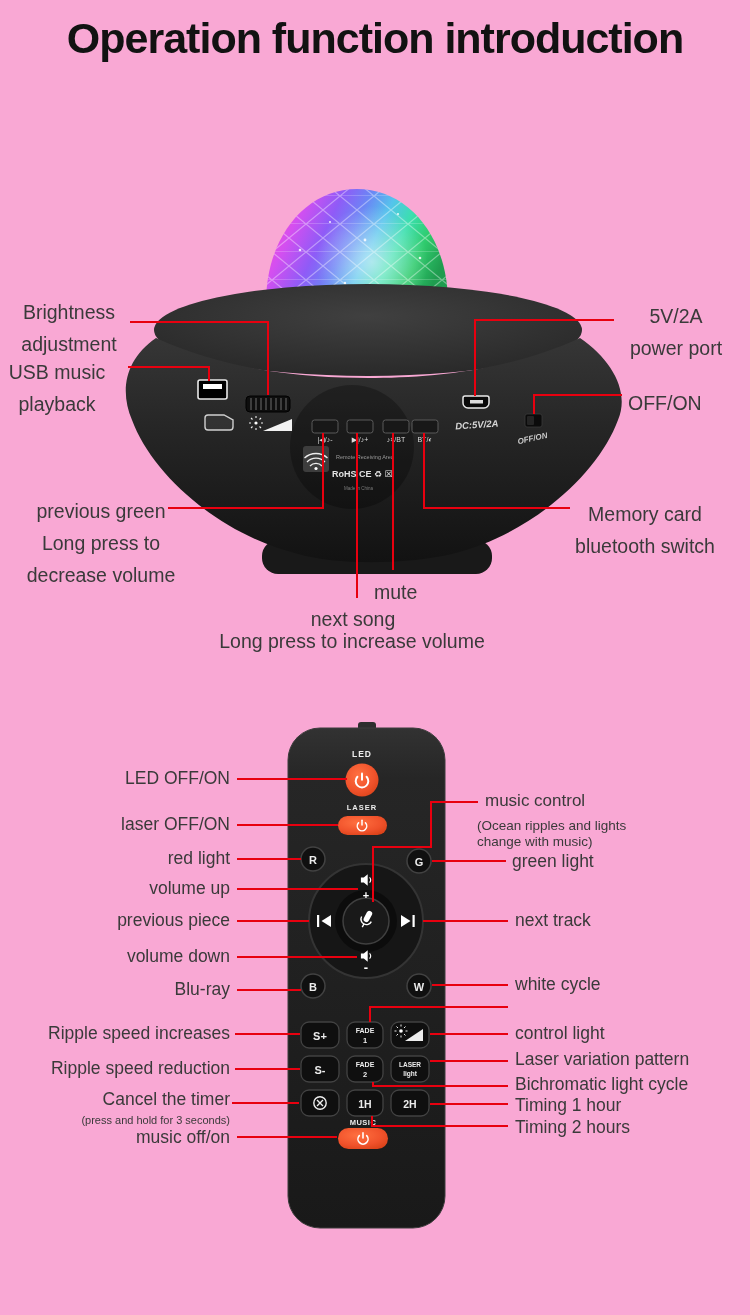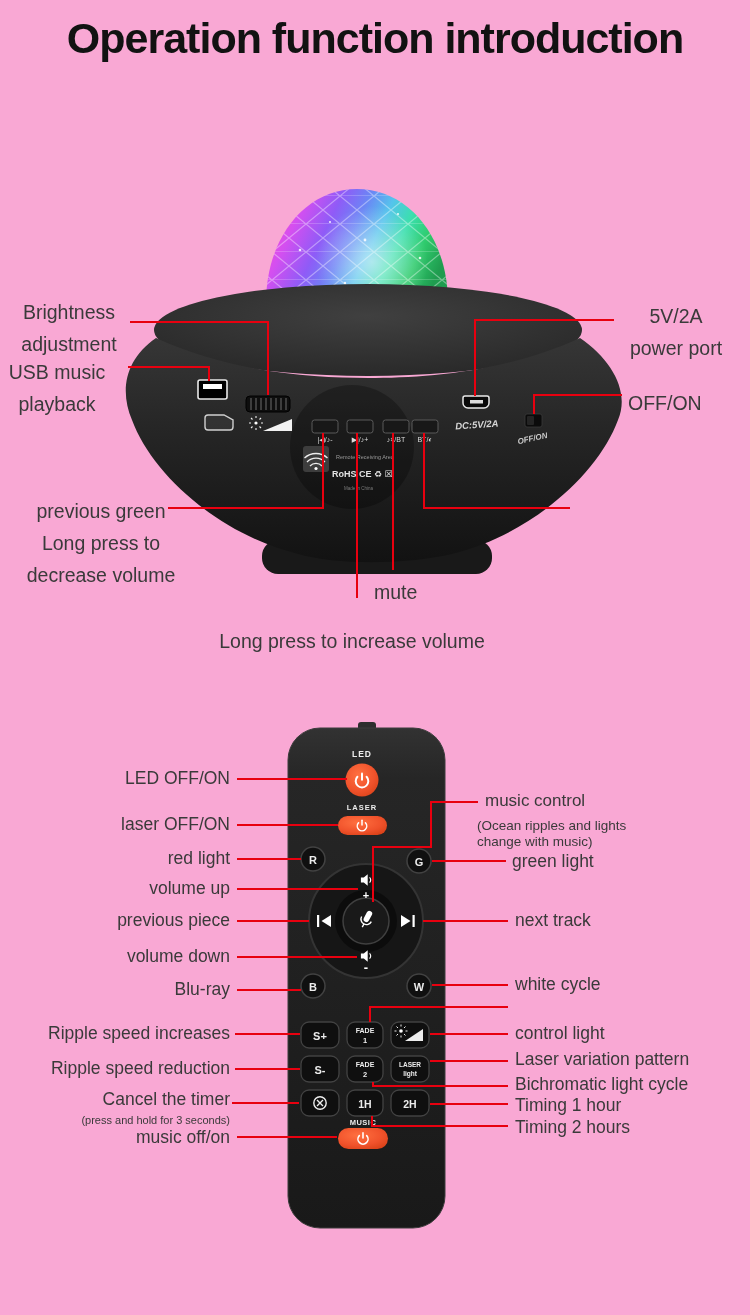--- a/index.html
+++ b/index.html
@@ -139,21 +139,24 @@
   <div class="lab c" style="left:8px;top:296px;width:122px;">Brightness
 adjustment</div>
   <div class="lab c" style="left:2px;top:356px;width:110px;">USB music
 playback</div>
   <div class="lab c" style="left:0px;top:495px;width:202px;">previous green
 Long press to
 decrease volume</div>
   <div class="lab c" style="left:612px;top:300px;width:128px;">5V/2A
 power port</div>
   <div class="lab" style="left:628px;top:387px;">OFF/ON</div>
+  <div class="lab c" style="left:565px;top:498px;width:160px;">Memory card
+bluetooth switch</div>
   <div class="lab" style="left:374px;top:576px;">mute</div>
+  <div class="lab c" style="left:253px;top:603px;width:200px;">next song</div>
   <div class="lab c" style="left:152px;top:625px;width:400px;">Long press to increase volume</div>
 
   <div class="cl h" style="left:130px;top:321px;width:139px;"></div>
   <div class="cl v" style="left:267px;top:321px;height:74px;"></div>
   <div class="cl h" style="left:128px;top:366px;width:82px;"></div>
   <div class="cl v" style="left:208px;top:366px;height:15px;"></div>
   <div class="cl v" style="left:474px;top:320px;height:76px;"></div>
   <div class="cl h" style="left:474px;top:319px;width:140px;"></div>
   <div class="cl v" style="left:533px;top:395px;height:19px;"></div>
   <div class="cl h" style="left:533px;top:394px;width:89px;"></div>

